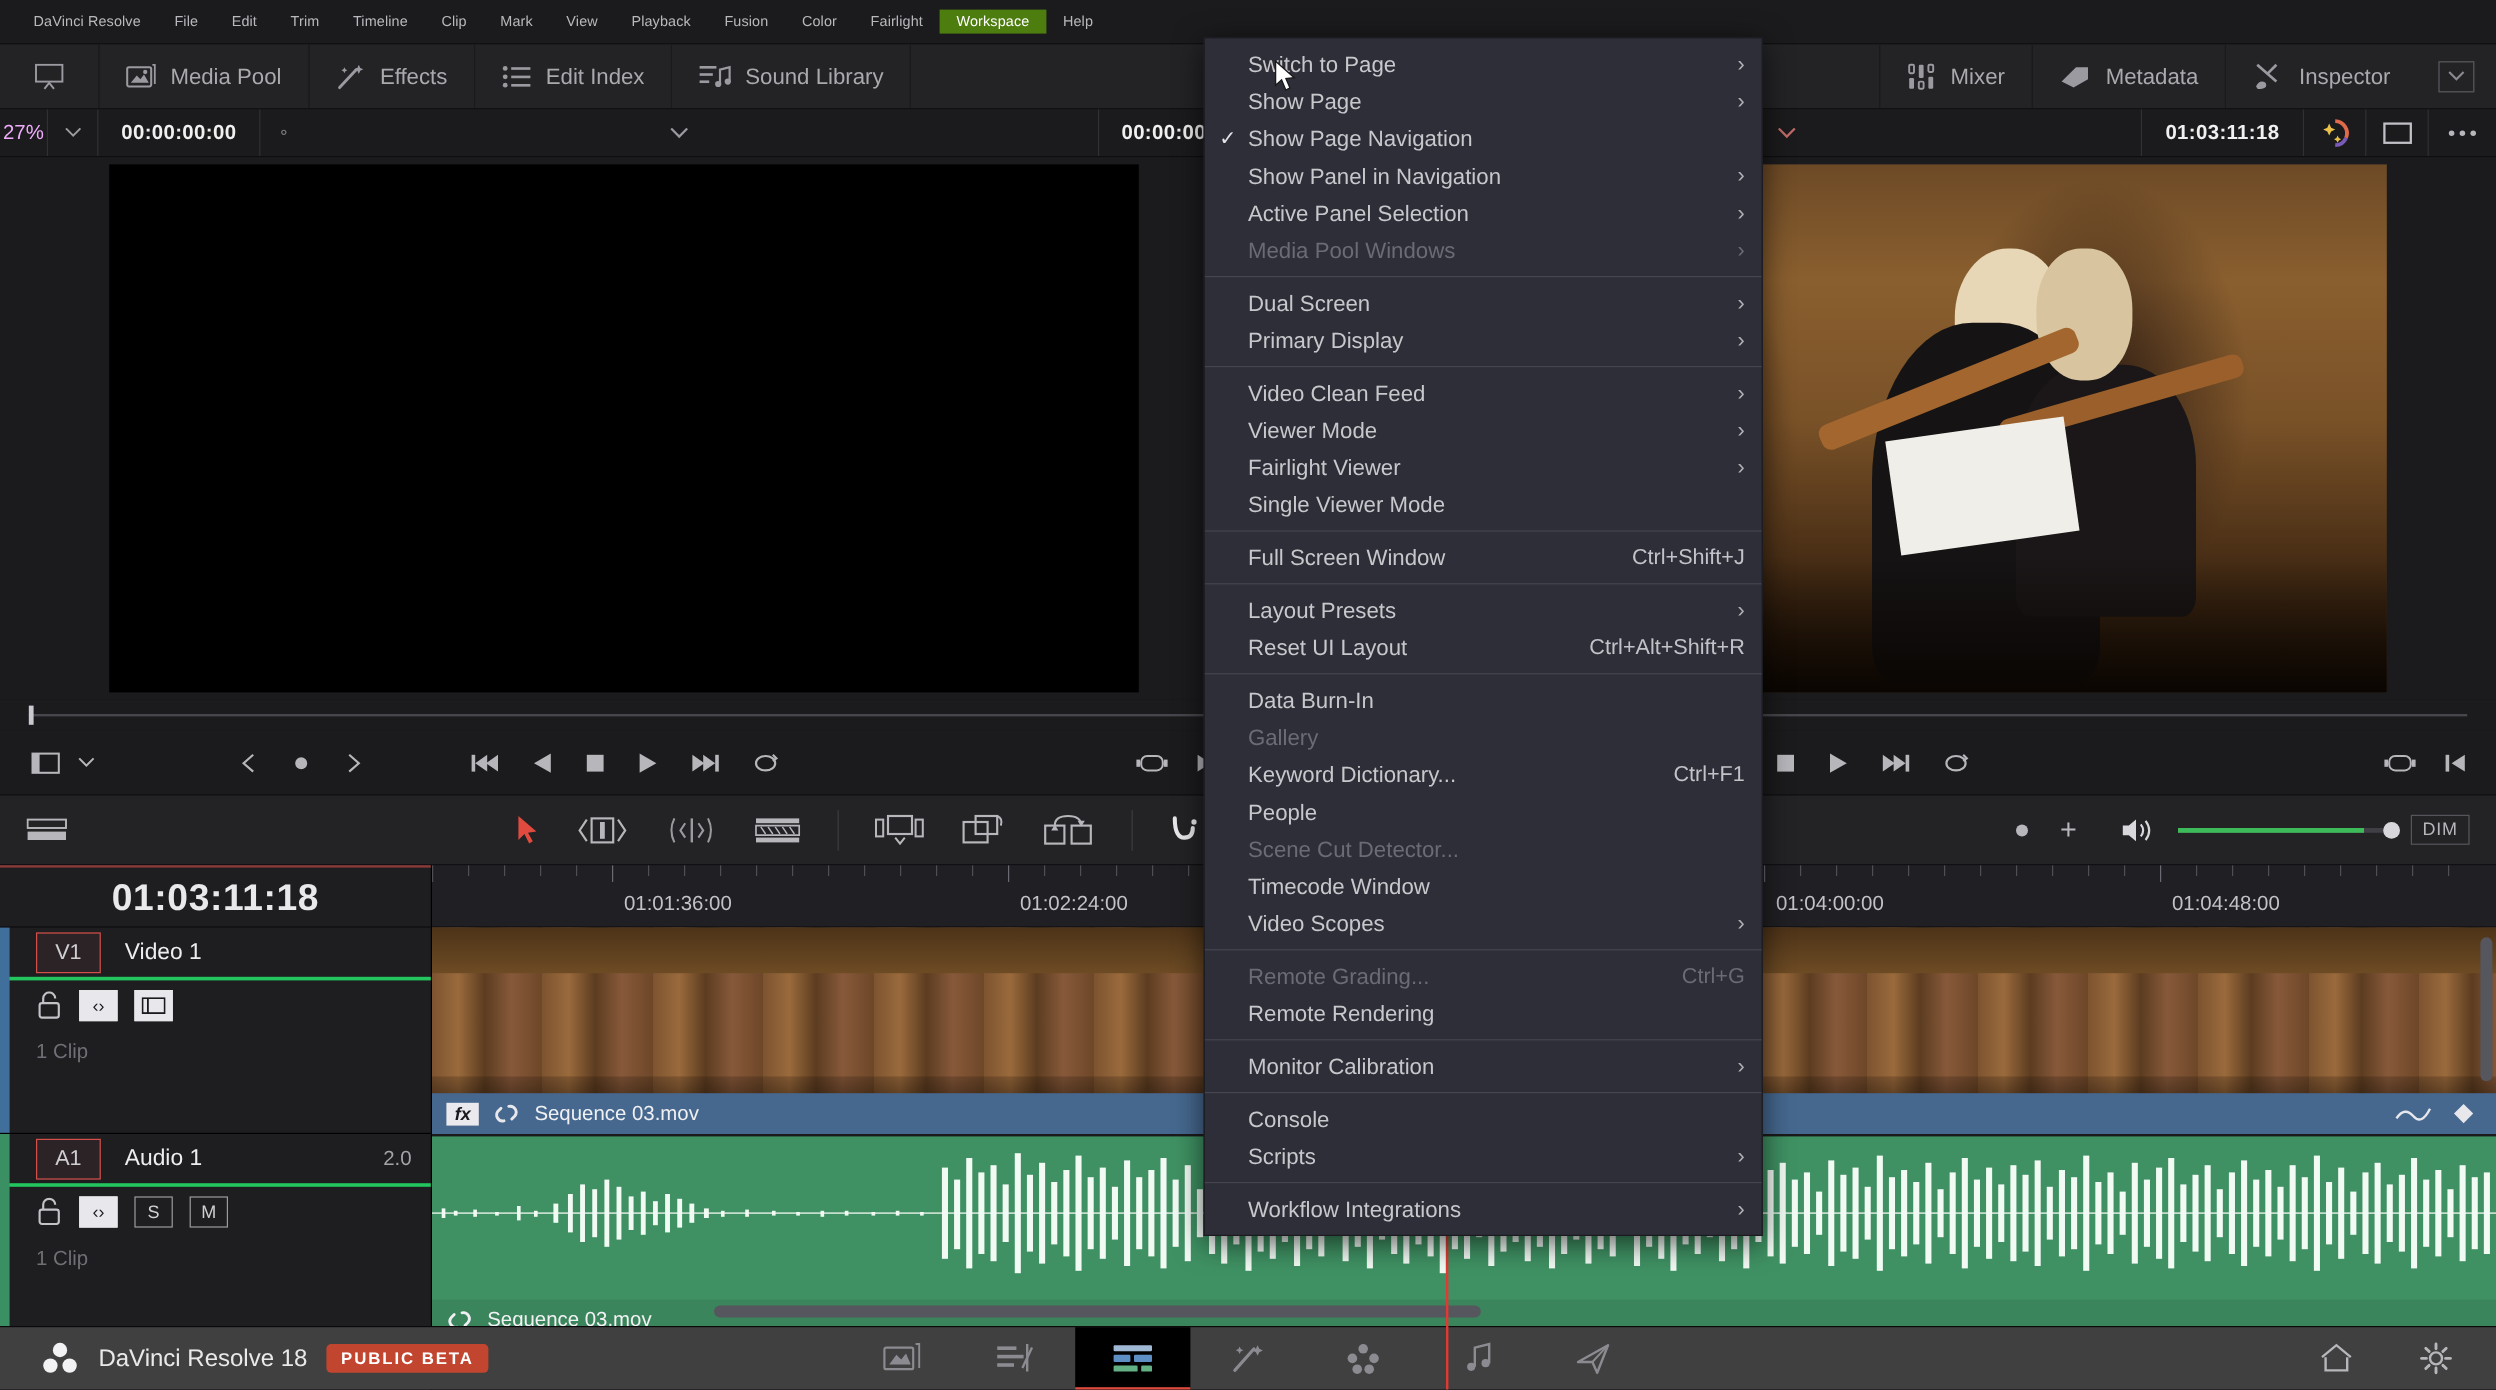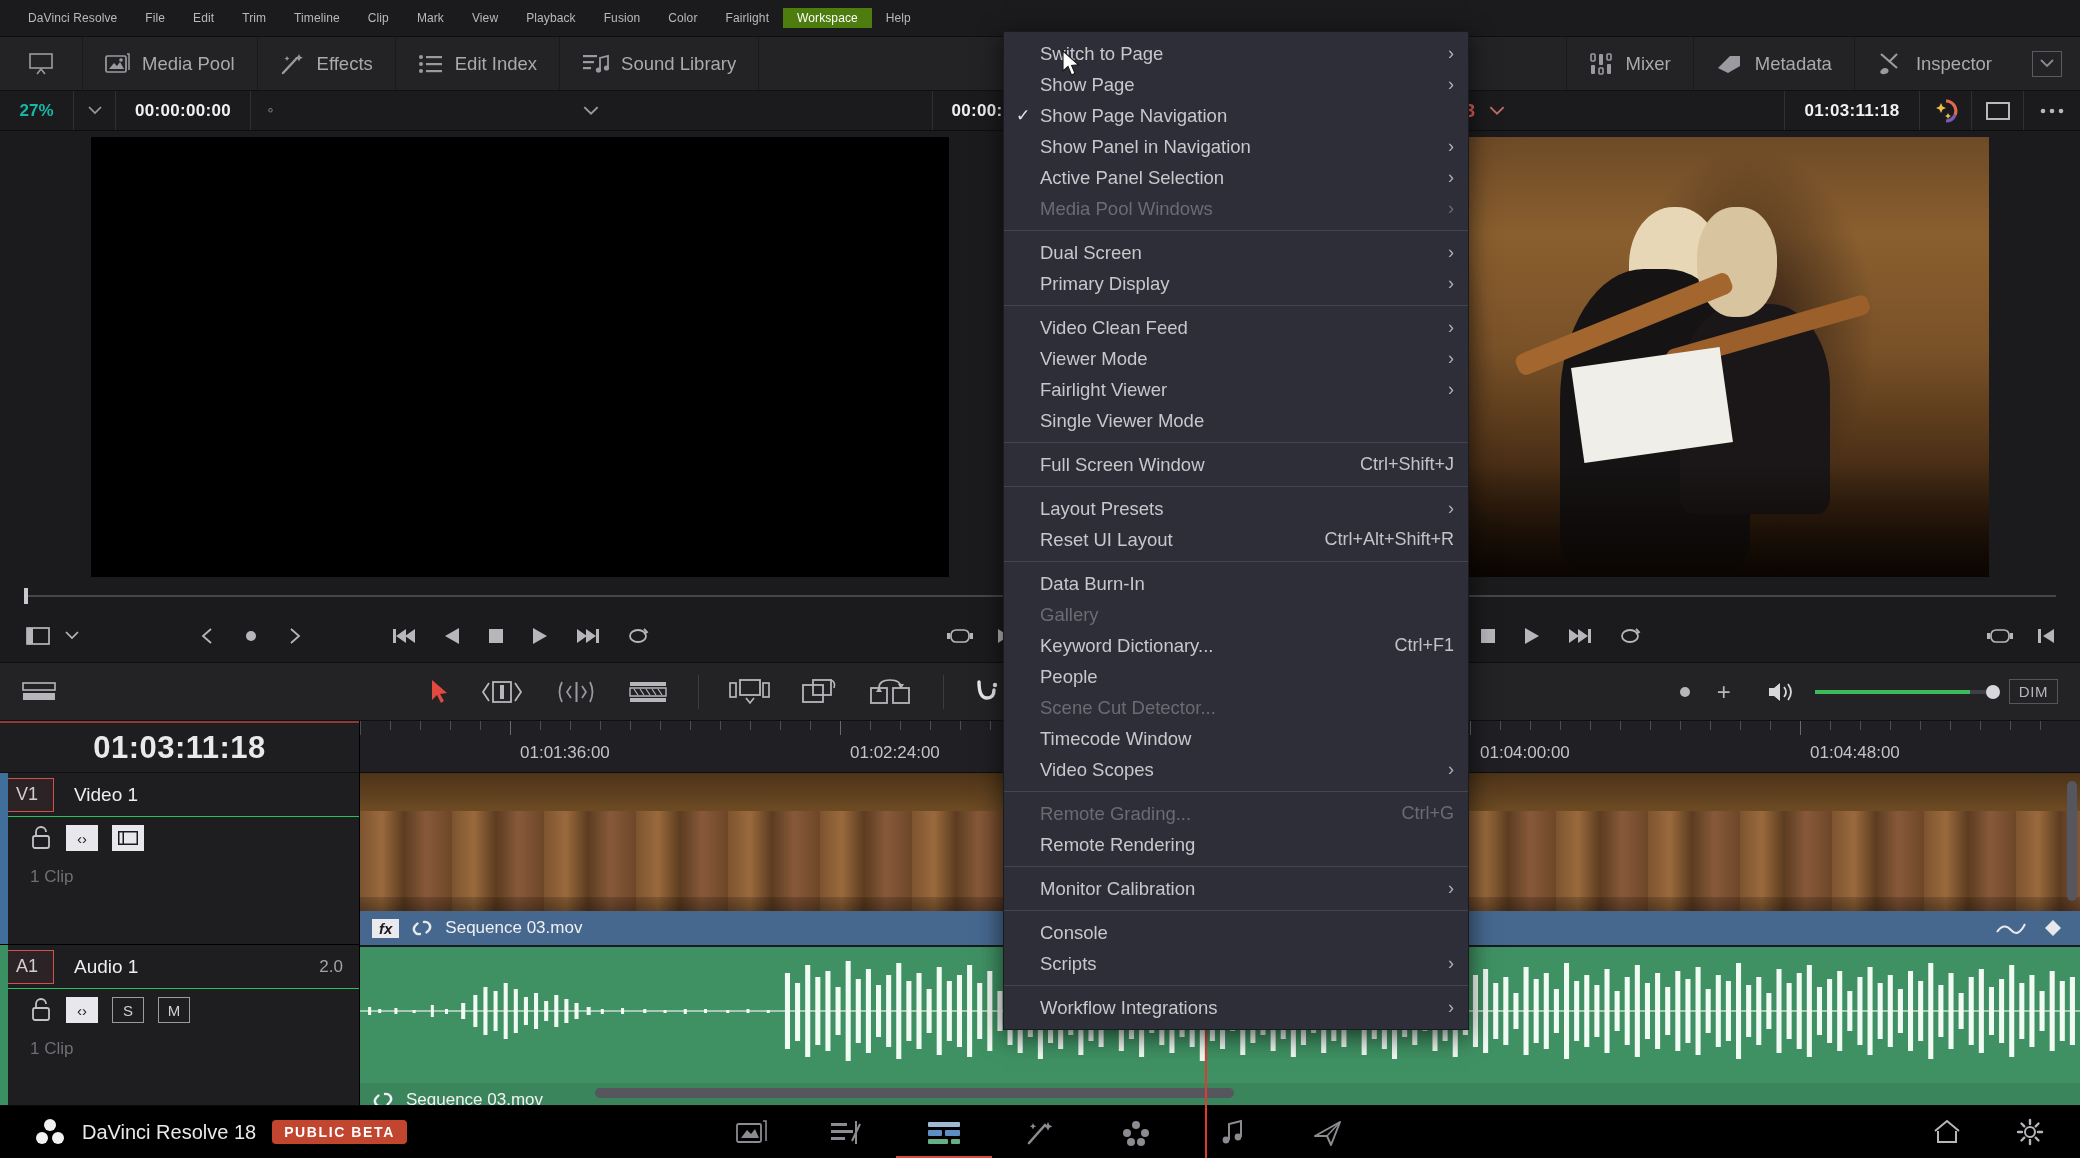--- a/index.html
+++ b/index.html
@@ -61,21 +61,21 @@
   .viewer-head {
     height: 40px; background: #1b1b1d;
     display: flex; align-items: stretch;
     border-bottom: 1px solid #0e0e10;
     font-size: 17px;
   }
   .vh-cell {
     display: flex; align-items: center; justify-content: center;
     border-right: 1px solid #303034;
   }
-  .vh-zoom { width: 74px; color: #14b8a6; font-weight: bold; }
+  .vh-zoom { width: 40px; color: #f0abfc; font-weight: normal; }
   .vh-caret { width: 42px; color: #9a9a9e; }
   .vh-tc { width: 135px; color: #f0f0f0; font-weight: bold; letter-spacing: .3px; }
   .vh-name { flex: 1; display: flex; align-items: center; justify-content: center;
              position: relative; color: #bcbcc0; }
   .vh-name .dot { position: absolute; left: 14px; color: #7a7a80; font-size: 13px; }
   .vh-timeline-name { color: #e4605a; font-weight: bold; font-size: 19px; }
   .vh-icon { width: 52px; }
 
   
   .viewers { height: 452px; display: flex; background: #1b1b1d; }
@@ -130,22 +130,22 @@
   .tl-headers { width: 360px; background: #1e1e21; border-right: 1px solid #000;
                 position: relative; flex: 0 0 360px; }
   .tl-tcbig {
     height: 52px; display:flex; align-items:center; justify-content:center;
     font-size: 31px; font-weight: bold; color: #e9e9ec; letter-spacing: .5px;
     border-bottom:1px solid #0e0e10;
     border-top: 2px solid #8b3a38;
   }
   .trackhead { position:relative; border-bottom: 1px solid #000; }
   .th-colorbar { position:absolute; left:0; top:0; bottom:0; width:8px; }
-  .th-row1 { display:flex; align-items:center; height: 44px; 
-             border-bottom: 1px solid #22c55e; }
+  .th-row1 { display:flex; align-items:center; height: 44px; padding-left: 30px;
+             border-bottom: 3px solid #22c55e; }
   .th-badge { width: 54px; height: 34px; border:1px solid #d4504a; color:#cfcfd3;
               display:flex; align-items:center; justify-content:center;
               font-size:18px; background: #2c2326; }
   .th-name { font-size: 19px; color:#ededf0; margin-left: 20px; }
   .th-chan { margin-left:auto; padding-right:16px; font-size:17px; color:#a3a3a8; }
   .th-row2 { display:flex; align-items:center; gap: 14px; height: 42px; padding-left: 30px; }
   .sqbtn { width:32px; height:26px; border:1px solid #9a9aa0; display:flex;
            align-items:center; justify-content:center; font-size:15px; color:#d0d0d4; }
   .sqbtn.solid { background:#e8e8ec; color:#1b1b1d; border-color:#e8e8ec; }
   .th-clips { font-size:17px; color:#6f6f75; padding-left: 30px; padding-top: 8px;}
@@ -191,21 +191,21 @@
   .hscroll { position:absolute; left:360px; right:40px; bottom:4px; height:10px; }
   .hscroll .thumbh { position:absolute; left:14%; width:38%; top:0; height:10px;
                      background:#56565e; border-radius:5px; }
   .vscroll { position:absolute; right:3px; top:60px; width:10px; height:300px; }
   .vscroll .thumbv { position:absolute; top:0; width:10px; height:120px;
                      background:#56565e; border-radius:5px; }
 
   
   .bottombar {
     position:absolute; left:0; right:0; bottom:0; height:53px;
-    background:#000000; display:flex; 
+    background:#404040; display:flex; align-items:center;
     border-top:1px solid #0a0a0c;
   }
   .bb-brand { display:flex; align-items:center; gap:16px; padding-left:34px; }
   .bb-name { font-size:20px; color:#e9e9ec; }
   .bb-beta { background:#c2452f; color:#fff; font-size:14px; font-weight:bold;
              letter-spacing:1.6px; padding:4px 12px; border-radius:4px; }
   .bb-pages { position:absolute; left:0; right:0; display:flex; align-items:center;
               justify-content:center; gap:0; }
   .bb-page { width:96px; height:53px; display:flex; align-items:center;
              justify-content:center; color:#8b8b91; }

